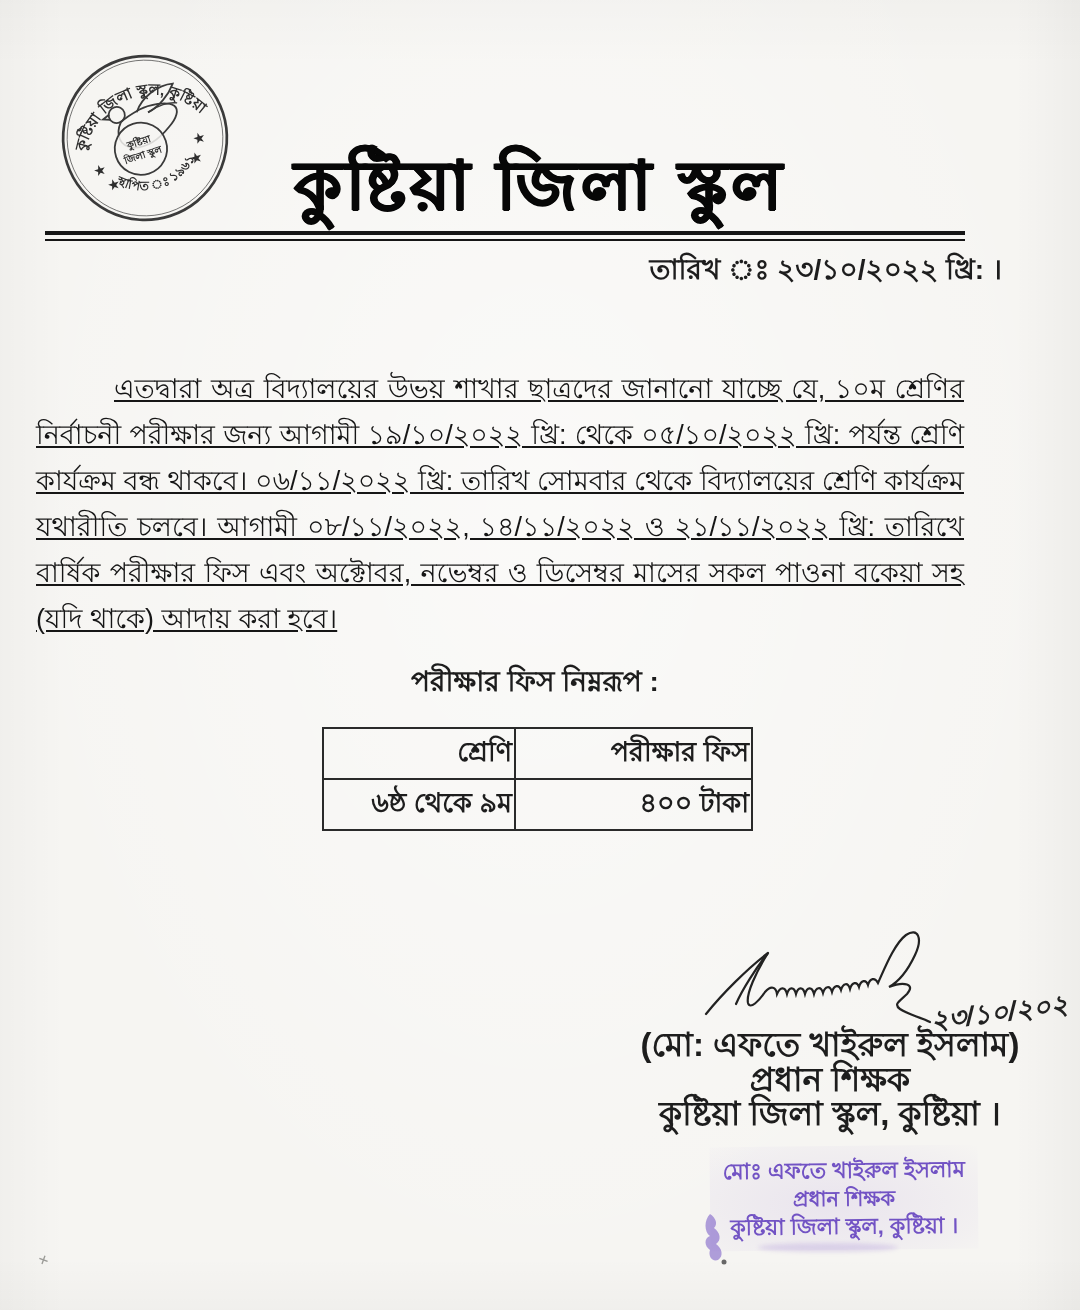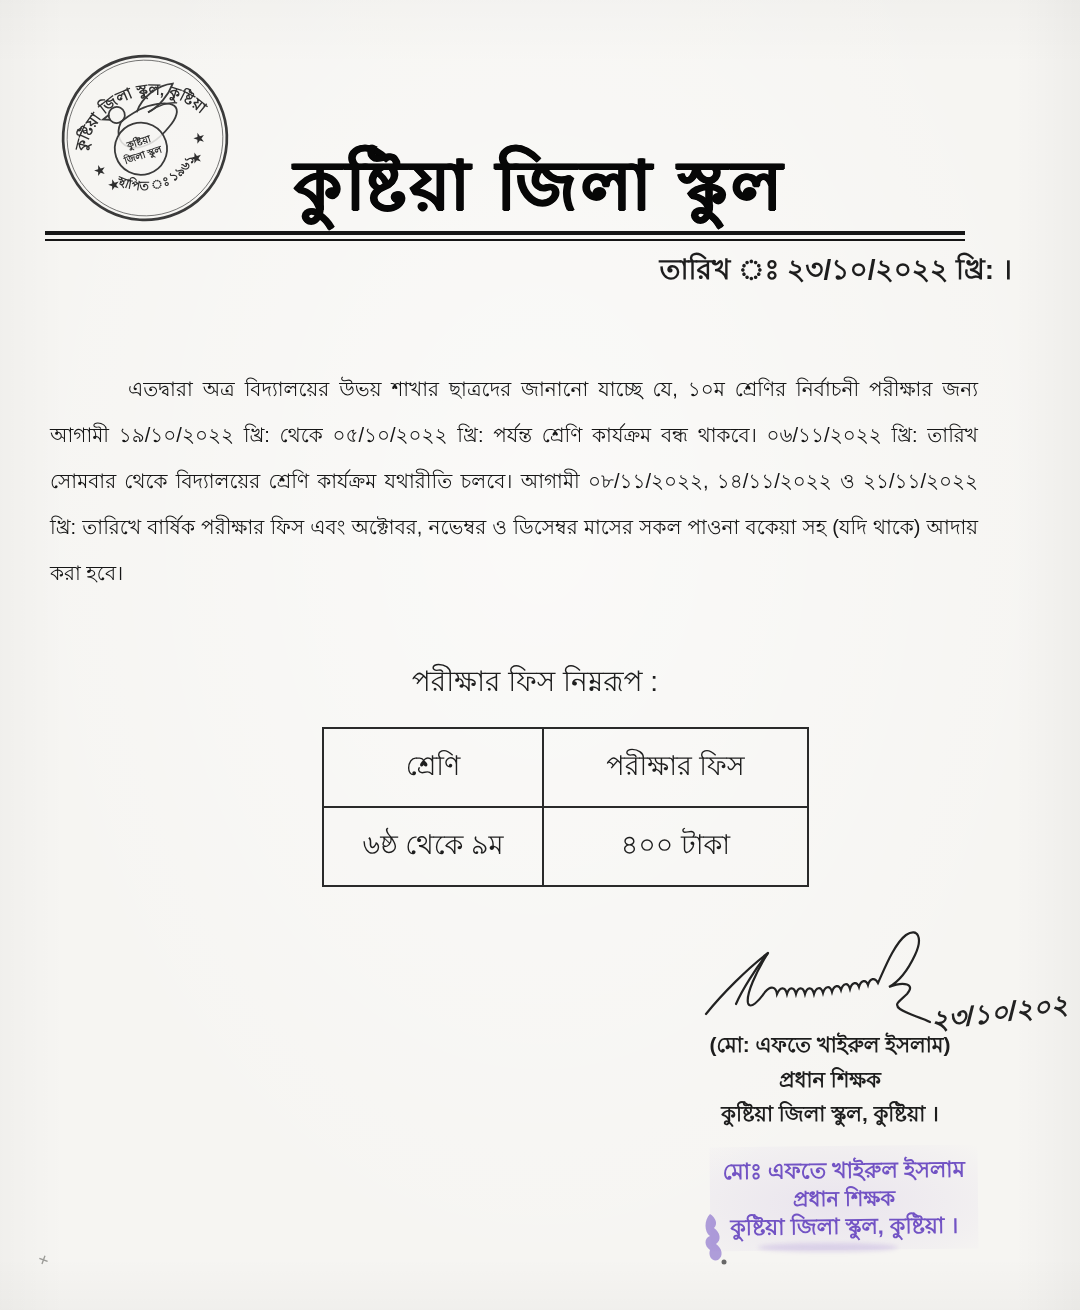--- a/index.html
+++ b/index.html
@@ -26,52 +26,53 @@
     position:absolute;left:0;top:152px;width:1080px;text-align:center;
     font-size:68px;line-height:66px;font-weight:900;color:#070707;
     letter-spacing:4px;
     text-shadow:1px 0 0 #070707, -1px 0 0 #070707, 0 1px 0 #070707;
   }
   .rule{
     position:absolute;left:45px;top:231px;width:920px;height:4px;
     border-top:4px solid #161616;border-bottom:2px solid #161616;
   }
   .date-line{
-    position:absolute;right:68px;top:248px;
+    position:absolute;right:78px;top:248px;
     font-size:28px;font-weight:600;
   }
   
   .para{
-    position:absolute;left:50px;top:366px;width:928px;
-    font-size:20px;line-height:46px;
+    position:absolute;left:36px;top:366px;width:928px;
+    font-size:27px;line-height:46px;
     text-align:justify;text-indent:78px;
     color:#161616;
+    text-decoration:underline;
   }
   .fees-heading{
     position:absolute;left:0;top:660px;width:1070px;text-align:center;
-    font-size:28px;font-weight:400;
+    font-size:28px;font-weight:700;
   }
   
   .fees-table{
     position:absolute;left:322px;top:727px;
     border-collapse:collapse;
   }
   .fees-table td,.fees-table th{
     border:2px solid #2a2a2a;
-    font-size:27px;font-weight:400;
-    text-align:center;vertical-align:middle;
-    height:37px;padding:16px;
+    font-size:27px;font-weight:700;
+    text-align:right;vertical-align:middle;
+    height:37px;padding:2px;
   }
   .fees-table .c1{width:186px;}
   .fees-table .c2{width:231px;}
   
   .sig-svg{position:absolute;left:692px;top:928px;width:378px;height:112px;}
   .sig-block{
     position:absolute;left:630px;top:1028px;width:400px;
-    text-align:center;font-size:21px;line-height:34px;font-weight:600;
+    text-align:center;font-size:33px;line-height:34px;font-weight:600;
   }
   .sig-block .l2{margin-top:1px;}
   .sig-block .l3{margin-top:0px;}
   
   .stamp{
     position:absolute;left:710px;top:1146px;width:268px;height:104px;
     background:radial-gradient(ellipse at 45% 55%, rgba(122,83,199,0.10), rgba(122,83,199,0.03) 75%, rgba(122,83,199,0) 100%);
     text-align:center;
     transform:rotate(-0.6deg);
   }

